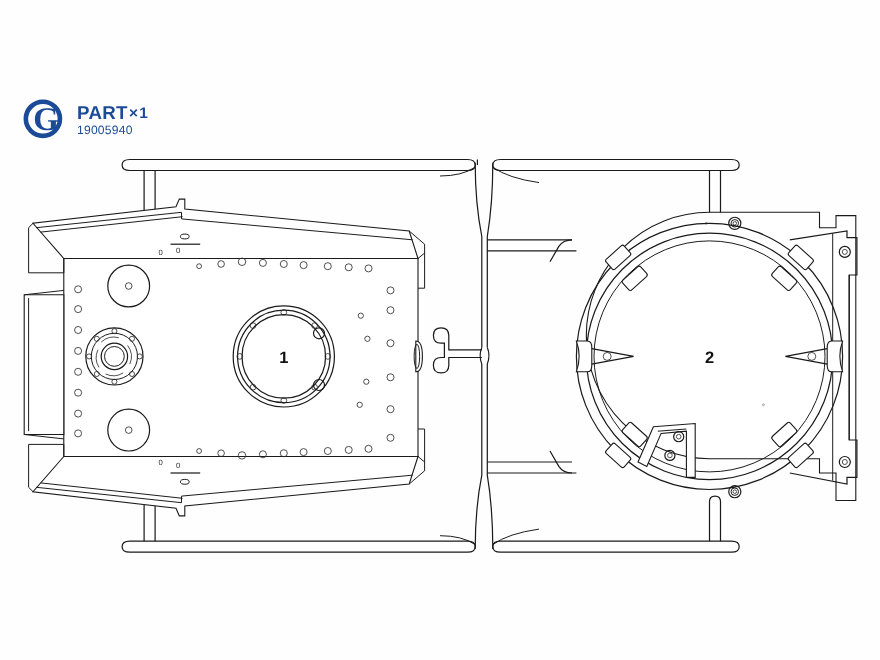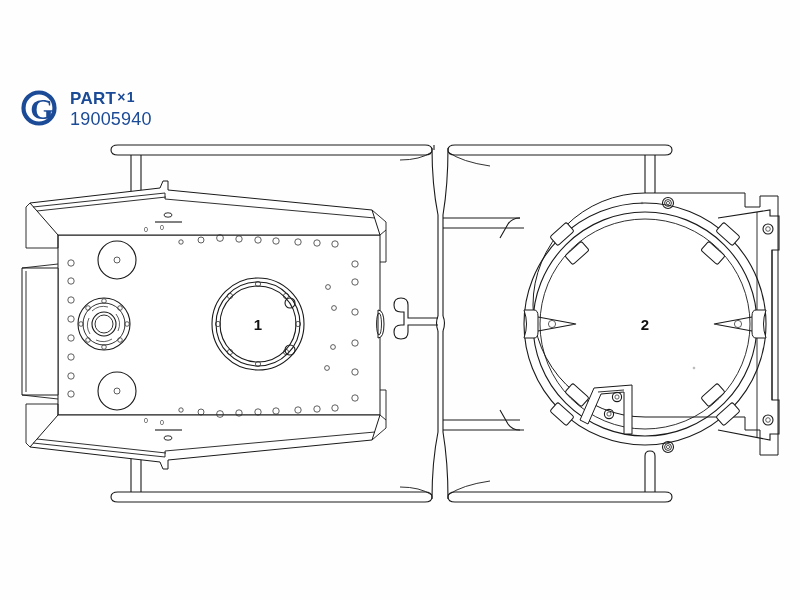--- a/index.html
+++ b/index.html
@@ -41,30 +41,30 @@
     justify-content: center;
     line-height: 1;
     padding-top: 2px;
   }
   .part-word {
     color: #1b4a96;
     font-weight: bold;
     font-size: 17px;
     letter-spacing: 0.3px;
     display: flex;
-    align-items: flex-start;
+    align-items: center;
   }
   .times-count {
     font-size: 14px;
     font-weight: bold;
     margin-left: 1px;
   }
   .part-number {
     color: #1b4a96;
-    font-size: 18px;
+    font-size: 11px;
     letter-spacing: 0.2px;
     margin-top: 3px;
   }
   #drawing-canvas {
     position: absolute;
     left: 0;
     top: 0;
   }
   .dwg { fill: none; stroke: #1a1a1a; stroke-width: 1.1; }
   .dwg-thin { fill: none; stroke: #1a1a1a; stroke-width: 0.9; }

